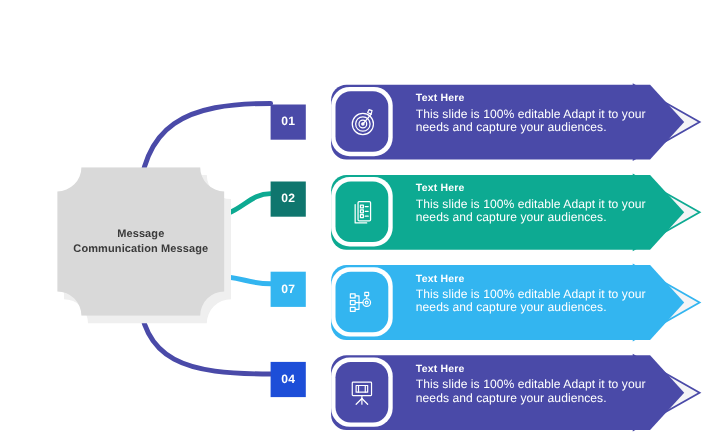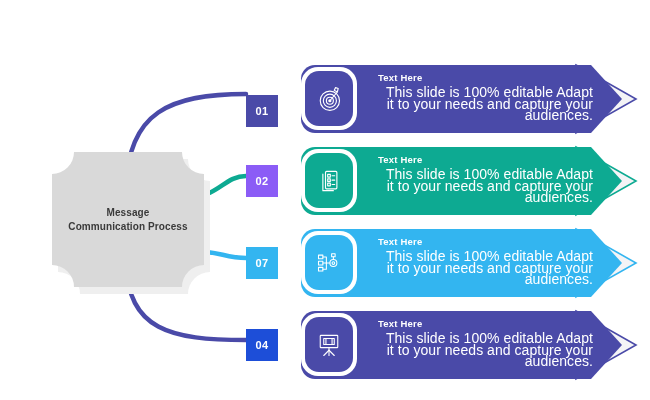--- a/index.html
+++ b/index.html
@@ -87,21 +87,21 @@
     justify-content: center;
     color: #ffffff;
     font-size: 11px;
     font-weight: bold;
     letter-spacing: .3px;
   }
 
   .bar-wrap {
     position: absolute;
     left: 49px;
-    top: 0;
+    top: 12px;
     width: 355px;
     height: 74px;
   }
   .bar-svg { position: absolute; left: 0; top: 0; display: block; }
 
   .icon-plate {
     position: absolute;
     left: 6px;
     top: 5px;
     width: 56px;
@@ -129,24 +129,23 @@
     width: 215px;
     color: #ffffff;
   }
   .bar-title {
     font-size: 9.5px;
     font-weight: bold;
     margin-bottom: 4px;
     letter-spacing: .2px;
   }
   .bar-body {
-    font-size: 14px;
+    font-size: 11px;
     line-height: 11.5px;
     letter-spacing: .05px;
-    text-align: right;
   }
 </style>
 </head>
 <body>
 
 <div id="slide">
 
   <svg id="connectors" viewBox="0 0 650 400" width="650" height="400">
     <path d="M126,188 C128,112 170,94 246,94" fill="none" stroke="#4a4aa8" stroke-width="4.5" stroke-linecap="round"></path>
     <path d="M188,197 C218,198 224,176 246,176" fill="none" stroke="#0daa92" stroke-width="4.5" stroke-linecap="round"></path>
@@ -162,21 +161,21 @@
       </svg>
     </div>
     <div id="hub-shape">
       <svg viewBox="0 0 152 135" width="152" height="135">
         <path d="M0,22 A22,22 0 0 0 22,0 L130,0 A22,22 0 0 0 152,22
                  L152,113 A22,22 0 0 0 130,135 L22,135 A22,22 0 0 0 0,113 Z" fill="#d9d9d9"></path>
       </svg>
     </div>
     <div id="hub-label">
       <span>Message</span>
-      <span>Communication Process</span>
+      <span>Communication Message</span>
     </div>
   </div>
 
   <div class="row row-1">
     <div class="badge" style="background:#4a4aa8;margin-top:12px;">
       <span>01</span>
     </div>
     <div class="bar-wrap">
       <svg class="bar-svg" viewBox="0 0 355 74" width="355" height="74">
         <path d="M281,3 L341,37 L281,71 Z" fill="#f4f4f6" stroke="#4a4aa8" stroke-width="1.6"></path>
@@ -195,21 +194,21 @@
         </div>
       </div>
       <div class="bar-text">
         <div class="bar-title">Text Here</div>
         <div class="bar-body">This slide is 100% editable Adapt it to your needs and capture your audiences.</div>
       </div>
     </div>
   </div>
 
   <div class="row row-2">
-    <div class="badge" style="background:#8b5cf6;">
+    <div class="badge" style="background:#0f766e;">
       <span>02</span>
     </div>
     <div class="bar-wrap">
       <svg class="bar-svg" viewBox="0 0 355 74" width="355" height="74">
         <path d="M281,3 L341,37 L281,71 Z" fill="#f4f4f6" stroke="#0daa92" stroke-width="1.6"></path>
         <path d="M20,3 L296,3 L327,37 L296,71 L20,71 A14,14 0 0 1 6,57 L6,17 A14,14 0 0 1 20,3 Z" fill="#0daa92"></path>
       </svg>
       <div class="icon-plate">
         <div class="icon-inner" style="background:#0daa92;">
           <svg viewBox="0 0 32 32" width="28" height="28" fill="none" stroke="#ffffff" stroke-width="1.3" stroke-linecap="round" stroke-linejoin="round">

